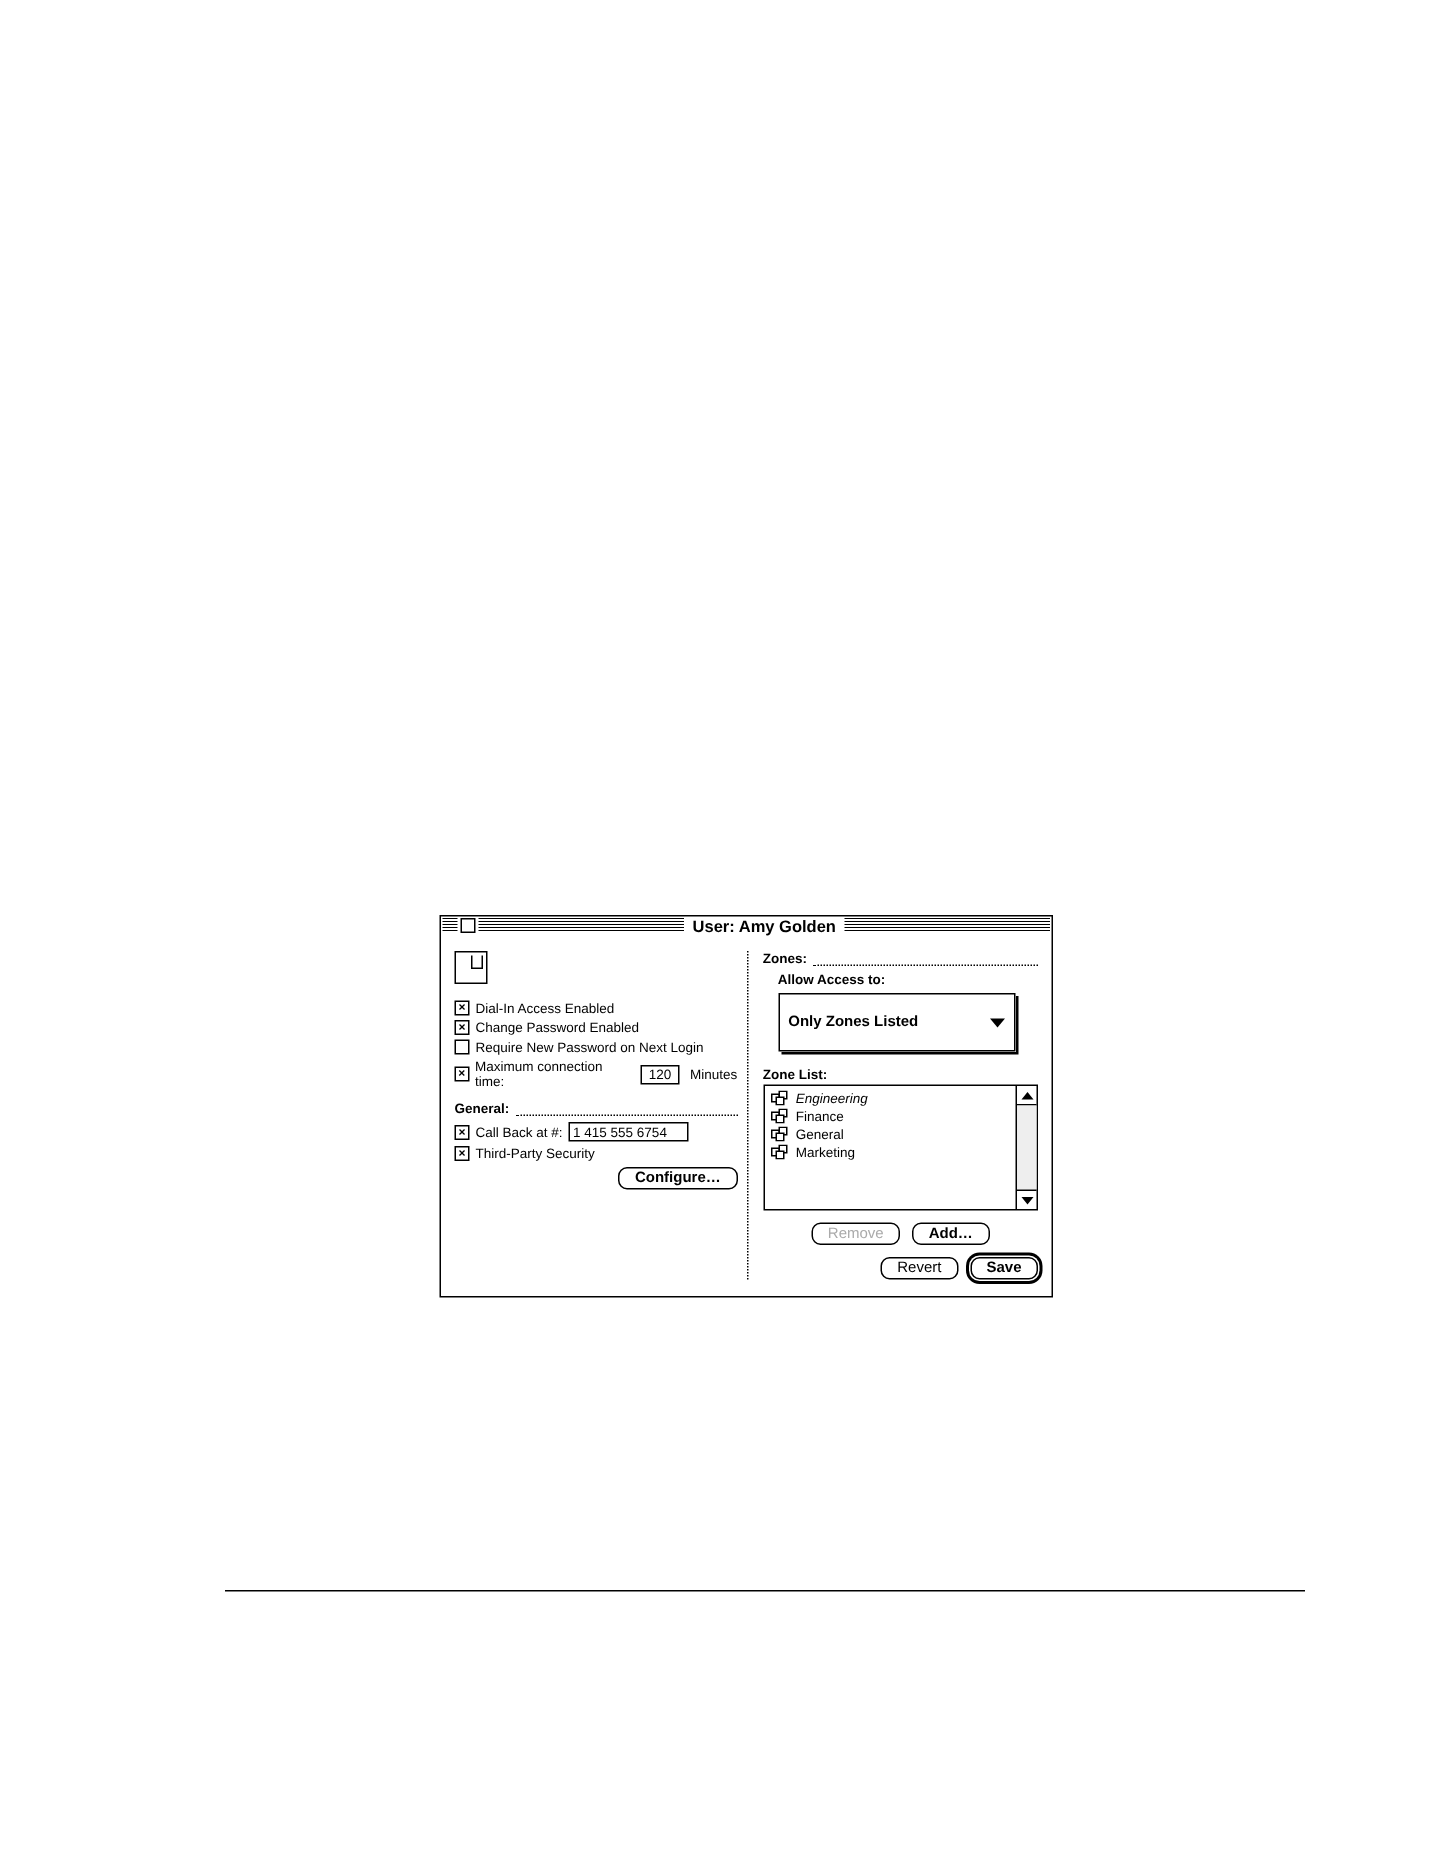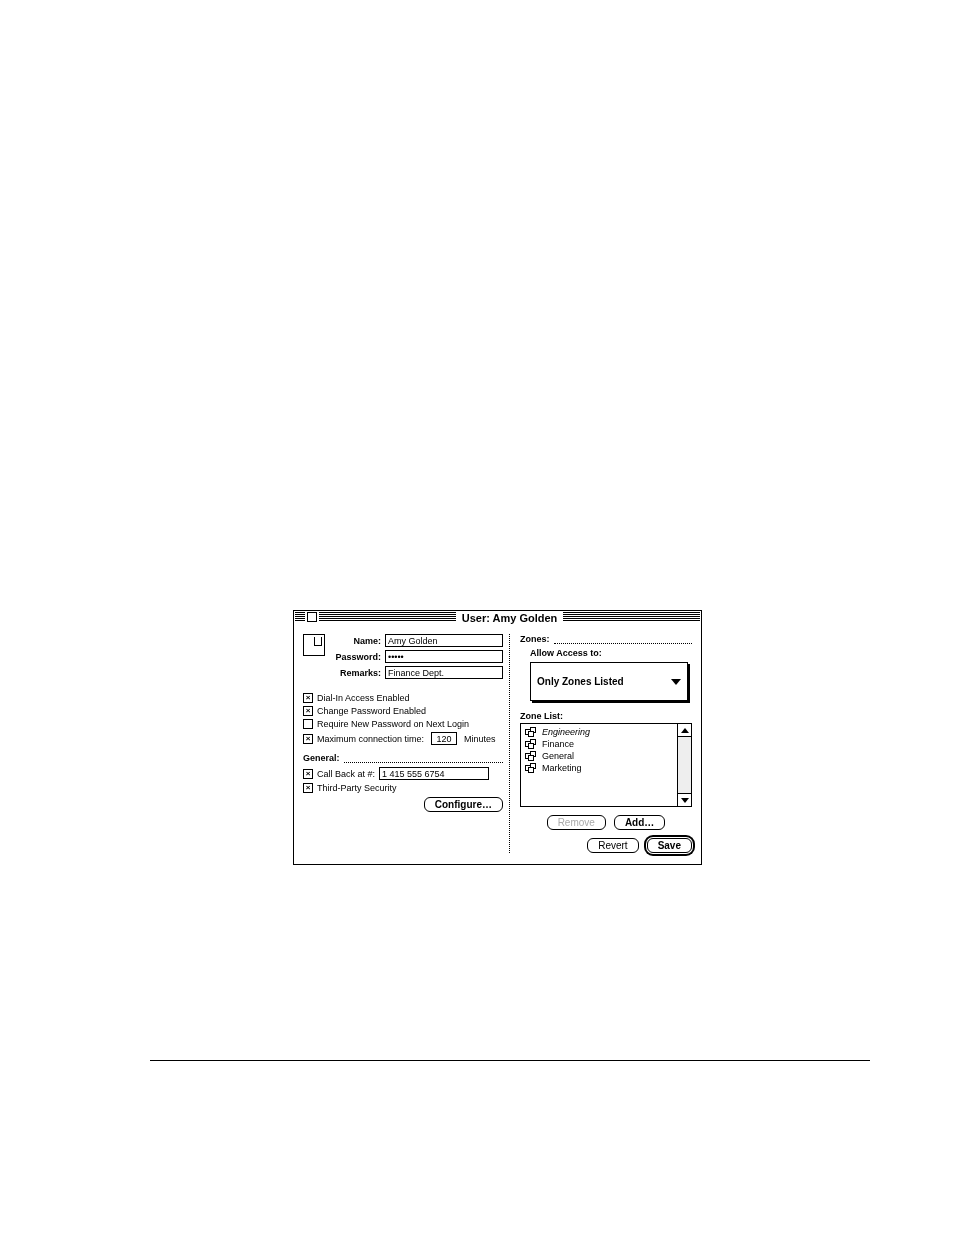--- a/index.html
+++ b/index.html
@@ -92,34 +92,20 @@
     <div class="tb-lines"></div>
     <div class="tb-title">User: Amy Golden</div>
     <div class="tb-lines"></div>
   </div>
 
   <div class="body">
 
     <div class="col-left">
       <div style="display:flex;align-items:flex-start;">
         <span class="user-icon"></span>
-        <div style="flex:1;">
-          <div class="id-row">
-            <span class="id-label">Name:</span>
-            <input class="txt wide" value="Amy Golden" style="">
-          </div>
-          <div class="id-row">
-            <span class="id-label">Password:</span>
-            <input class="txt wide" value="•••••" style="">
-          </div>
-          <div class="id-row">
-            <span class="id-label">Remarks:</span>
-            <input class="txt wide" value="Finance Dept." style="">
-          </div>
-        </div>
       </div>
 
       <div style="height:8px"></div>
 
       <div class="chk-row">
         <span class="chk on"></span>
         <span>Dial-In Access Enabled</span>
       </div>
       <div class="chk-row">
         <span class="chk on"></span>
@@ -136,21 +122,21 @@
         <span>Minutes</span>
       </div>
 
       <div class="section">
         <span>General:</span>
           <span class="dots"></span>
       </div>
       <div class="chk-row">
         <span class="chk on"></span>
         <span>Call Back at #:</span>
-        <input class="txt" style="width: 110px;" value="1 415 555 6754">
+        <input class="txt" style="width: 80px;" value="1 415 555 6754">
       </div>
       <div class="chk-row">
         <span class="chk on"></span>
         <span>Third-Party Security</span>
       </div>
       <div class="configure-row">
         <button class="btn">Configure…</button>
       </div>
     </div>
 

